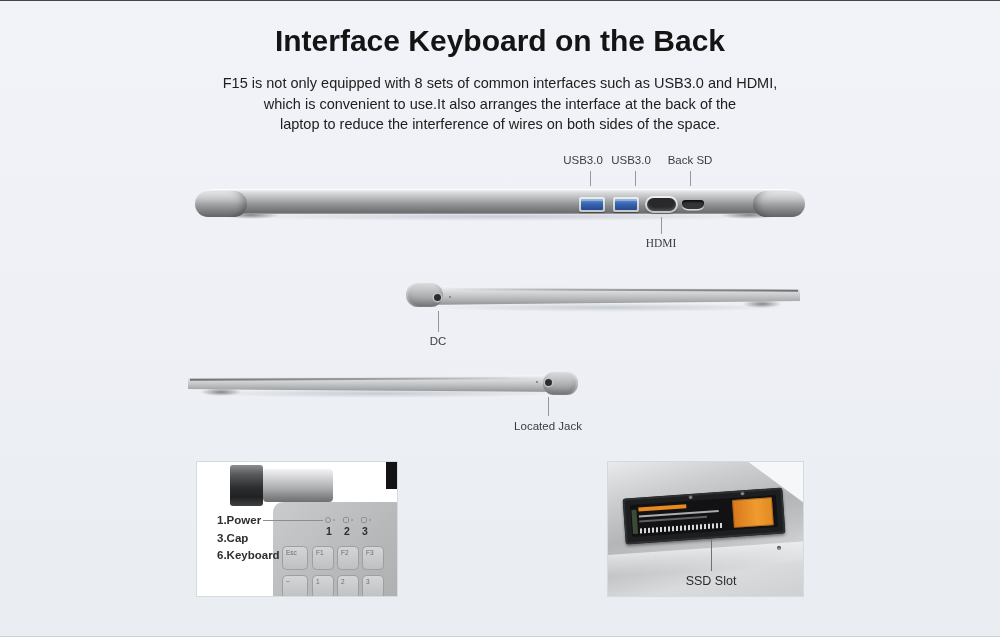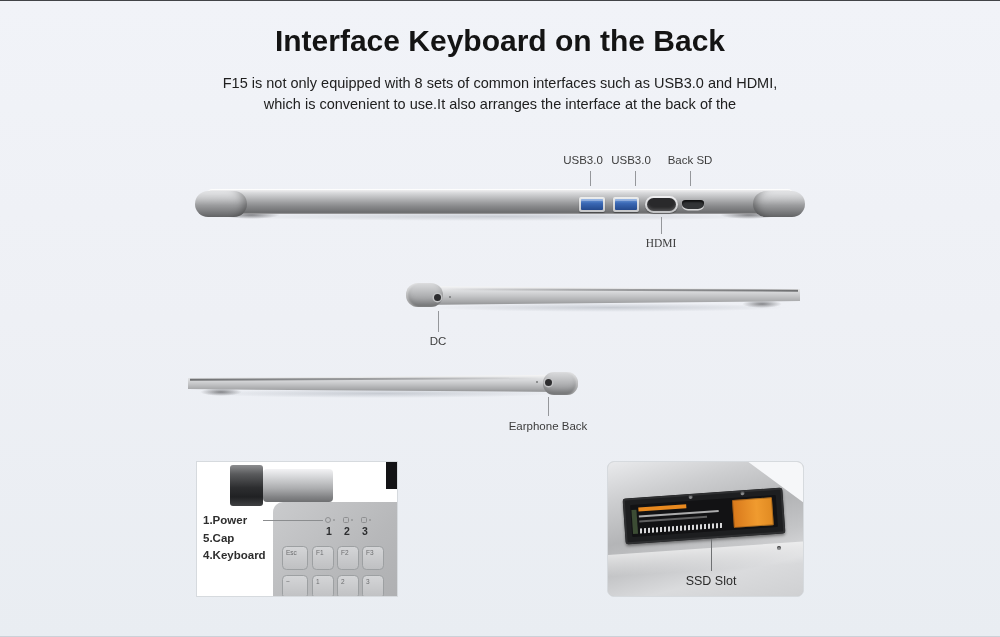--- a/index.html
+++ b/index.html
@@ -75,31 +75,31 @@
     box-shadow:inset 0 -4px 6px rgba(0,0,0,.22), inset -2px 0 2px rgba(255,255,255,.5); }
   .jack-port { position:absolute; left:545px; top:379px; width:7px; height:7px; border-radius:50%;
     background:#2d2d2f; box-shadow:0 0 0 1.5px #c2c3c5; }
   .jack-dot { position:absolute; left:536px; top:381px; width:2px; height:2px; border-radius:50%; background:#77787a; }
 
   
   .panel { position:absolute; top:461px; height:136px; background:#fff;
     border:1px solid #d6dade; overflow:hidden; }
   #panel1 { left:196px; width:202px; }
   #panel2 { left:403px; width:200px; }
-  #panel3 { left:607px; width:197px; background:#c9cacc;border-radius:7px; }
+  #panel3 { left:607px; width:197px; background:#c9cacc; }
 
   
   .hinge-dark { position:absolute; left:33px; top:3px; width:33px; height:41px; border-radius:3px;
     background:linear-gradient(180deg,#8d8e90 0%,#5a5b5d 22%,#2d2e30 55%,#202123 78%,#404143 100%); }
   .hinge-light { position:absolute; left:66px; top:7px; width:70px; height:33px; border-radius:4px;
     background:linear-gradient(180deg,#f3f3f5 0%,#d1d2d4 28%,#aaabad 60%,#828385 85%,#6e6f71 100%); }
   .corner-dark { position:absolute; right:0; top:0; width:11px; height:27px; background:#131315; }
   .deck { position:absolute; left:76px; top:40px; width:130px; height:100px; border-top-left-radius:10px;
     background:linear-gradient(135deg,#cacbcd 0%,#b7b8ba 60%,#aeafb1 100%); }
-  .legend { position:absolute; left:6px; top:50px; font-size:11.5px; font-weight:600;
+  .legend { position:absolute; left:20px; top:50px; font-size:11.5px; font-weight:600;
     color:#2e2e2e; line-height:17.5px; }
   .ind-group { position:absolute; top:55px; display:flex; align-items:center; }
   .ind-icon { width:6px; height:6px; border:1px solid #8e8f91; background:transparent; }
   .ind-icon.round { border-radius:50%; }
   .ind-icon.square { border-radius:1.5px; }
   .ind-led { width:2px; height:2px; border-radius:50%; background:#96979
 
 9; background:#969799; margin-left:2px; }
   .ind-num { position:absolute; top:63px; font-size:10.5px; font-weight:700; color:#2d2e30; }
   .key { position:absolute; height:24px; border:1px solid #9da0a2; border-radius:4.5px;
@@ -146,20 +146,21 @@
 </head>
 <body>
 
 <div class="page">
   <div class="top-line"></div>
 
   <div class="title">Interface Keyboard on the Back</div>
   <div class="desc">
     <div>F15 is not only equipped with 8 sets of common interfaces such as USB3.0 and HDMI,</div>
     <div>which is convenient to use.It also arranges the interface at the back of the</div>
+    <div>laptop to reduce the interference of wires on both sides of the space.</div>
   </div>
 
   <div class="lbl" style="left:583px; top:154px;">USB3.0</div>
   <div class="lbl" style="left:631px; top:154px;">USB3.0</div>
   <div class="lbl" style="left:690px; top:154px;">Back SD</div>
   <div class="vline" style="left:590px; top:171px; height:15px;"></div>
   <div class="vline" style="left:635px; top:171px; height:15px;"></div>
   <div class="vline" style="left:690px; top:171px; height:15px;"></div>
 
   <div class="soft-shadow" style="left:215px; top:212px; width:570px; height:9px;"></div>
@@ -193,32 +194,32 @@
   <div class="lbl" style="left:438px; top:335px;">DC</div>
 
   <div class="soft-shadow" style="left:200px; top:389px; width:360px; height:9px;"></div>
   <div class="foot-shadow" style="left:200px; top:388px; width:42px; height:8px;"></div>
   <div class="lap3-body"></div>
   <div class="lap3-gap"></div>
   <div class="lap3-cap"></div>
   <div class="jack-port"></div>
   <div class="jack-dot"></div>
   <div class="vline" style="left:548px; top:397px; height:19px;"></div>
-  <div class="lbl" style="left:548px; top:420px;">Earphone Back</div>
+  <div class="lbl" style="left:548px; top:420px;">Located Jack</div>
 
   <div class="panel" id="panel1">
     <div class="deck"></div>
     <div class="hinge-dark"></div>
     <div class="hinge-light"></div>
     <div class="corner-dark"></div>
 
     <div class="legend">
       <div>1.Power</div>
-      <div>5.Cap</div>
-      <div>4.Keyboard</div>
+      <div>3.Cap</div>
+      <div>6.Keyboard</div>
     </div>
     <div class="hline" style="left:66px; top:58px; width:60px;"></div>
 
     <div class="ind-group" style="left:128px;">
       <span class="ind-icon round"></span>
         <span class="ind-led"></span>
     </div>
     <div class="ind-group" style="left:146px;">
       <span class="ind-icon square"></span>
         <span class="ind-led"></span>

